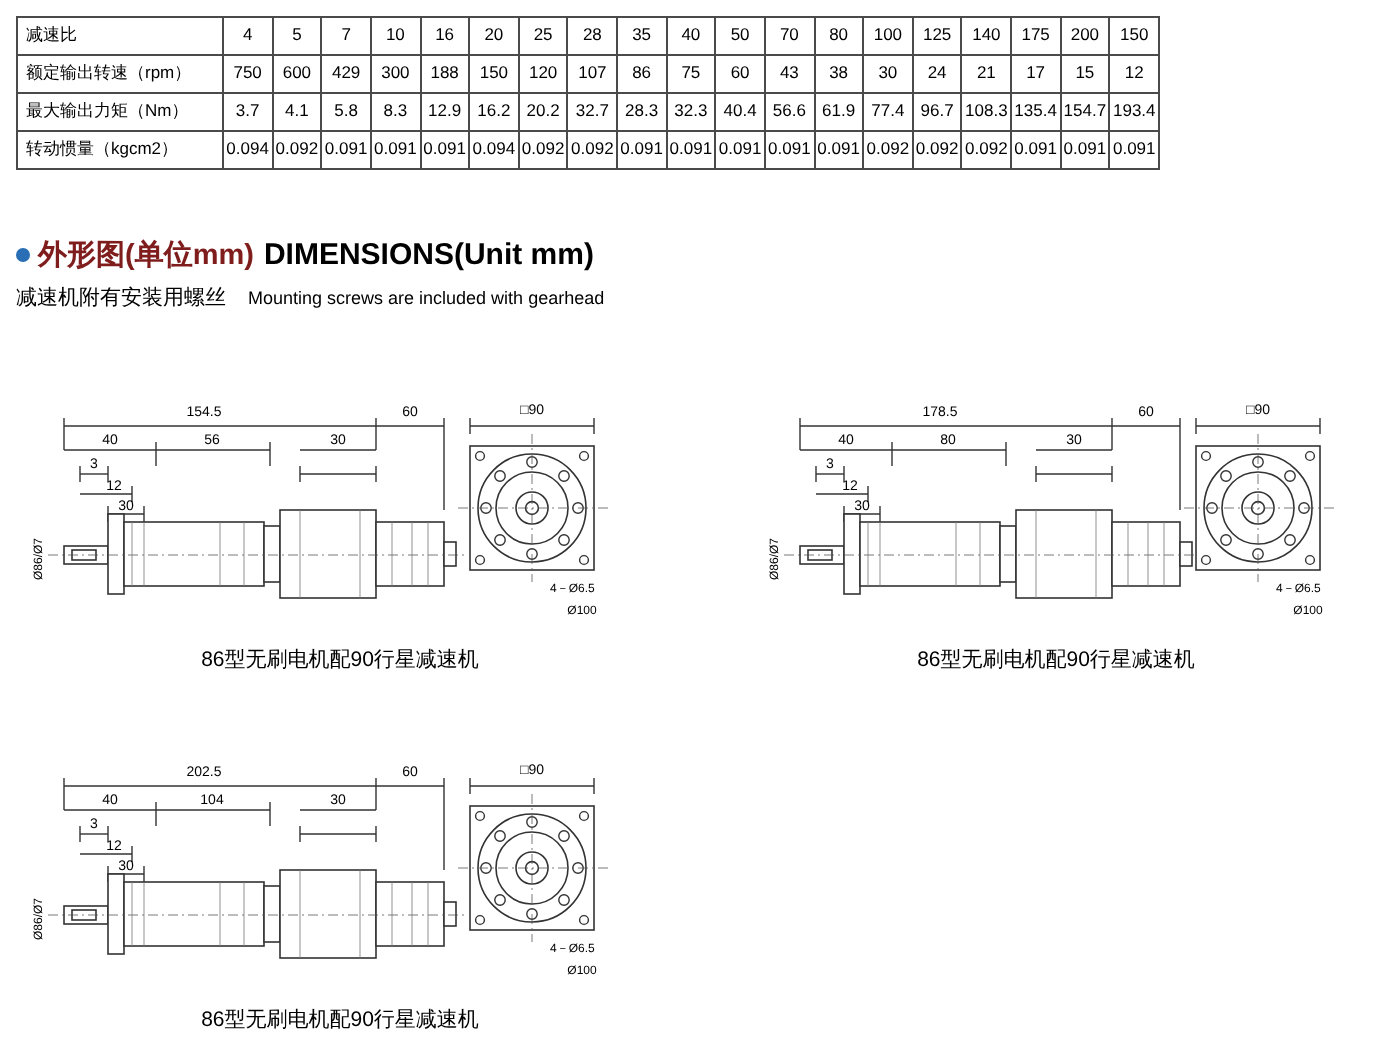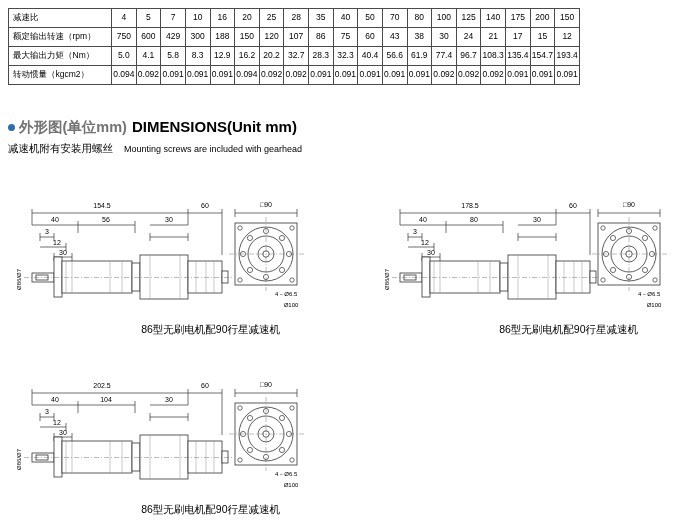--- a/index.html
+++ b/index.html
@@ -59,21 +59,21 @@
     border-radius: 50%;
     background: #2a6fb5;
     display: inline-block;
     margin-right: 4px;
     position: relative;
     top: -1px;
   }
   .section-title-cn {
     font-size: 14.5px;
     font-weight: bold;
-    color: #737373;
+    color: #7f1d1d;
     letter-spacing: 0px;
   }
   .section-title-en {
     font-size: 15px;
     color: #000;
     margin-left: 5px;
     font-weight: bold;
   }
   .section-sub {
     position: absolute;
@@ -86,21 +86,21 @@
     margin-left: 11px;
   }
 
   
   .drawing-block {
     position: absolute;
   }
   .dwg-caption {
     position: absolute;
     font-size: 10.5px;
-    text-align: right;
+    text-align: center;
     white-space: nowrap;
   }
   .dwg-svg {
     display: block;
   }
 </style>
 </head>
 <body>
 
 <div class="spec-table-wrap">
@@ -145,21 +145,21 @@
         <td>38</td>
         <td>30</td>
         <td>24</td>
         <td>21</td>
         <td>17</td>
         <td>15</td>
         <td>12</td>
       </tr>
       <tr>
         <td class="rowhead">最大输出力矩（Nm）</td>
-        <td>5.0</td>
+        <td>3.7</td>
         <td>4.1</td>
         <td>5.8</td>
         <td>8.3</td>
         <td>12.9</td>
         <td>16.2</td>
         <td>20.2</td>
         <td>32.7</td>
         <td>28.3</td>
         <td>32.3</td>
         <td>40.4</td>

